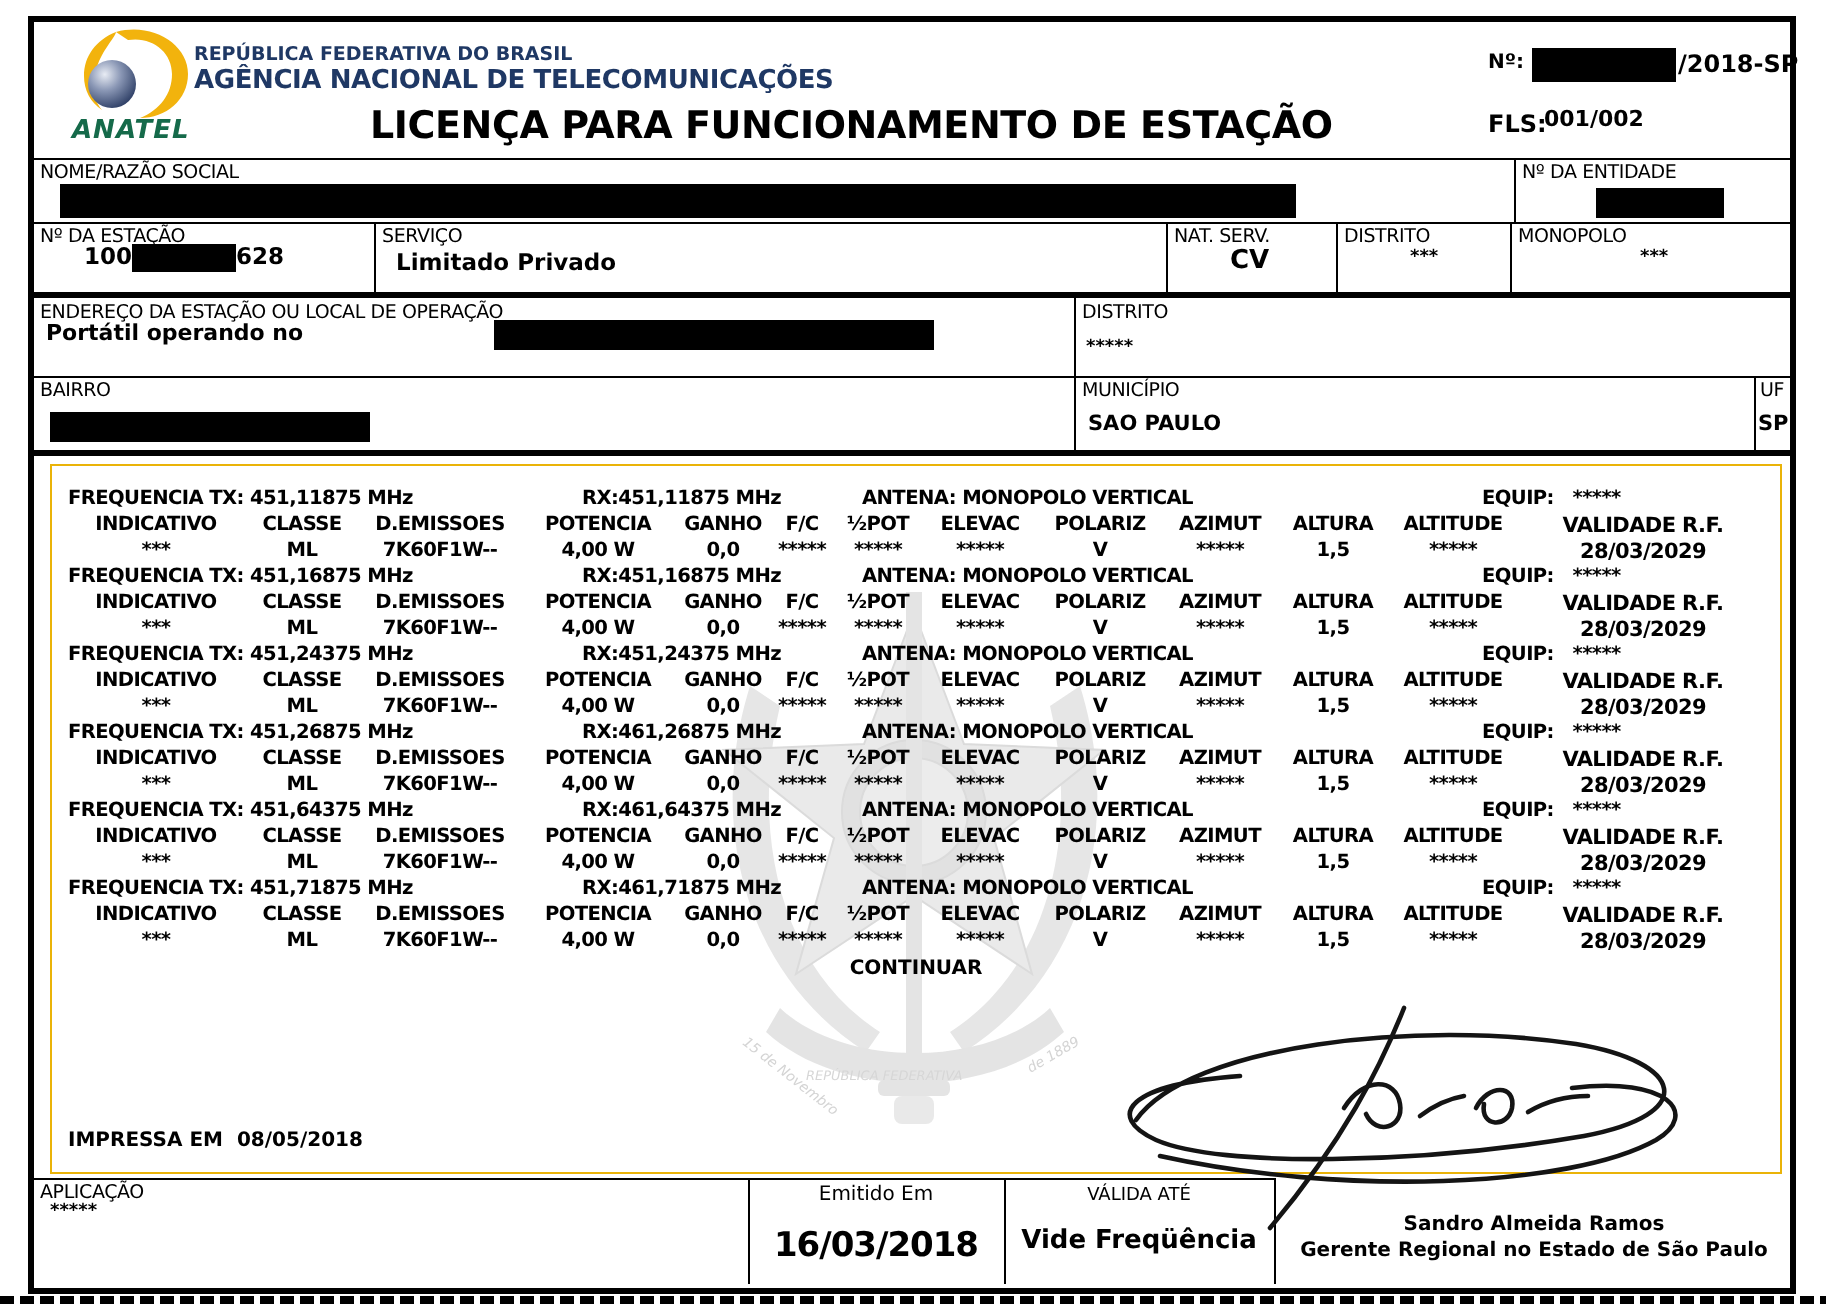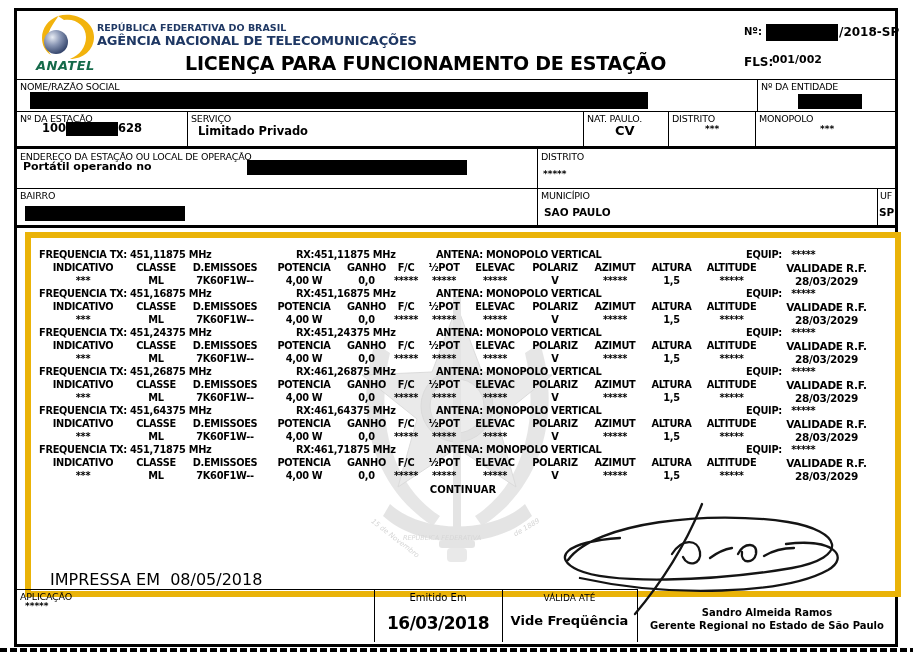--- a/index.html
+++ b/index.html
@@ -10,21 +10,21 @@
   .hline{position:absolute;background:#000;height:1px;}
   .vline{position:absolute;background:#000;width:1px;}
   .thick{height:3px;}
   .lbl{font-size:9.5px;letter-spacing:-0.2px;white-space:nowrap;}
   .val{font-weight:bold;font-size:11.5px;white-space:nowrap;}
   .small-val{font-weight:bold;font-size:9px;}
   .redact{position:absolute;background:#000;}
   .redact-inline{display:inline-block;background:#000;vertical-align:middle;}
   .navy{color:#1f3864;}
   .title{font-weight:bold;font-size:19px;letter-spacing:-0.2px;white-space:nowrap;}
-  .freq-box{left:25px;top:232px;width:864px;height:353px;border:6px solid #eab308;}
+  .freq-box{left:25px;top:232px;width:864px;height:353px;border:1px solid #eab308;}
   .freq-block{position:absolute;left:0;width:100%;height:39px;z-index:2;}
   .fline{position:absolute;left:0;right:0;height:13px;font-size:9.8px;font-weight:bold;
          letter-spacing:-0.3px;white-space:nowrap;}
   .fgrid{position:absolute;left:8px;right:6px;display:grid;font-size:9.8px;font-weight:bold;
          letter-spacing:-0.3px;white-space:nowrap;
          grid-template-columns:88px 58px 80px 78px 47px 32px 44px 58px 62px 58px 55px 65px 1fr;}
   .fgrid span{text-align:center;}
   .fgrid span:last-child{font-size:10.5px;}
   .wm{z-index:0;opacity:0.75;}
   .sig{z-index:6;pointer-events:none;}
@@ -76,21 +76,21 @@
   <div class="redact" style="left:30px;top:92px;width:618px;height:17px;"></div>
   <div class="abs lbl" style="left:761px;top:81px;">Nº DA ENTIDADE</div>
   <div class="redact" style="left:798px;top:94px;width:64px;height:15px;"></div>
 
   <div class="abs lbl" style="left:20px;top:113px;">Nº DA ESTAÇÃO</div>
   <div class="abs val" style="left:42px;top:121px;">
     <span>100</span><span class="redact-inline" style="width:52px;height:14px;"></span><span>628</span>
   </div>
   <div class="abs lbl" style="left:191px;top:113px;">SERVIÇO</div>
   <div class="abs val" style="left:198px;top:124px;">Limitado Privado</div>
-  <div class="abs lbl" style="left:587px;top:113px;">NAT. PAULO.</div>
+  <div class="abs lbl" style="left:587px;top:113px;">NAT. SERV.</div>
   <div class="abs val" style="left:615px;top:123px;font-size:13px;">CV</div>
   <div class="abs lbl" style="left:672px;top:113px;">DISTRITO</div>
   <div class="abs small-val" style="left:705px;top:124px;">***</div>
   <div class="abs lbl" style="left:759px;top:113px;">MONOPOLO</div>
   <div class="abs small-val" style="left:820px;top:124px;">***</div>
 
   <div class="hline" style="left:17px;top:188px;width:878px;"></div>
   <div class="hline thick" style="left:17px;top:225px;width:878px;"></div>
   <div class="vline" style="left:537px;top:149px;height:76px;"></div>
   <div class="vline" style="left:877px;top:188px;height:37px;"></div>
@@ -355,21 +355,21 @@
             <span>*****</span>
             <span>V</span>
             <span>*****</span>
             <span>1,5</span>
             <span>*****</span>
             <span>28/03/2029</span>
           </div>
   </div>
 </div>
     <div class="abs center" style="left:0;right:0;top:246px;font-size:10px;font-weight:bold;z-index:2;">CONTINUAR</div>
-    <div class="abs" style="left:19px;top:332px;font-size:16px;font-weight:normal;z-index:2;">
+    <div class="abs" style="left:8px;top:332px;font-size:10px;font-weight:bold;z-index:2;">
       <span>IMPRESSA EM</span>&nbsp;
       <span>08/05/2018</span>
     </div>
   </div>
 
   <div class="hline" style="left:17px;top:589px;width:620px;"></div>
   <div class="vline" style="left:374px;top:589px;height:53px;"></div>
   <div class="vline" style="left:502px;top:589px;height:53px;"></div>
   <div class="vline" style="left:637px;top:589px;height:53px;"></div>
 

